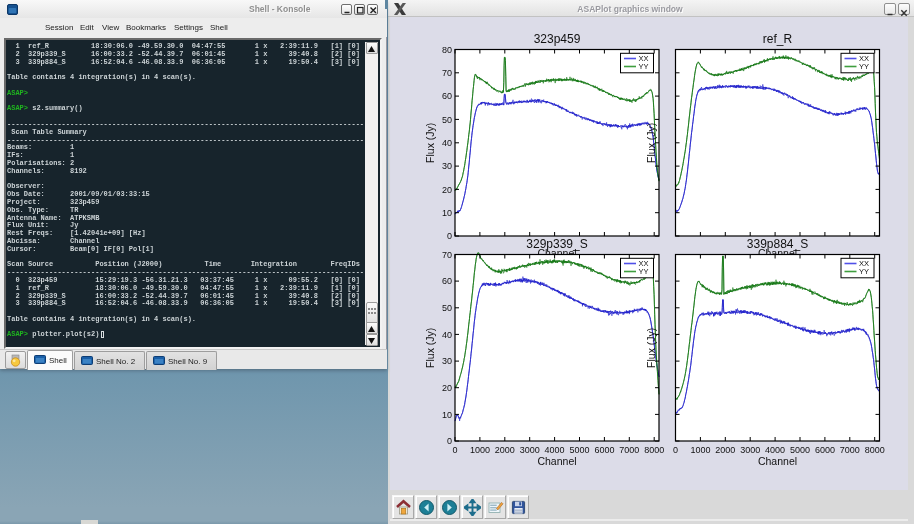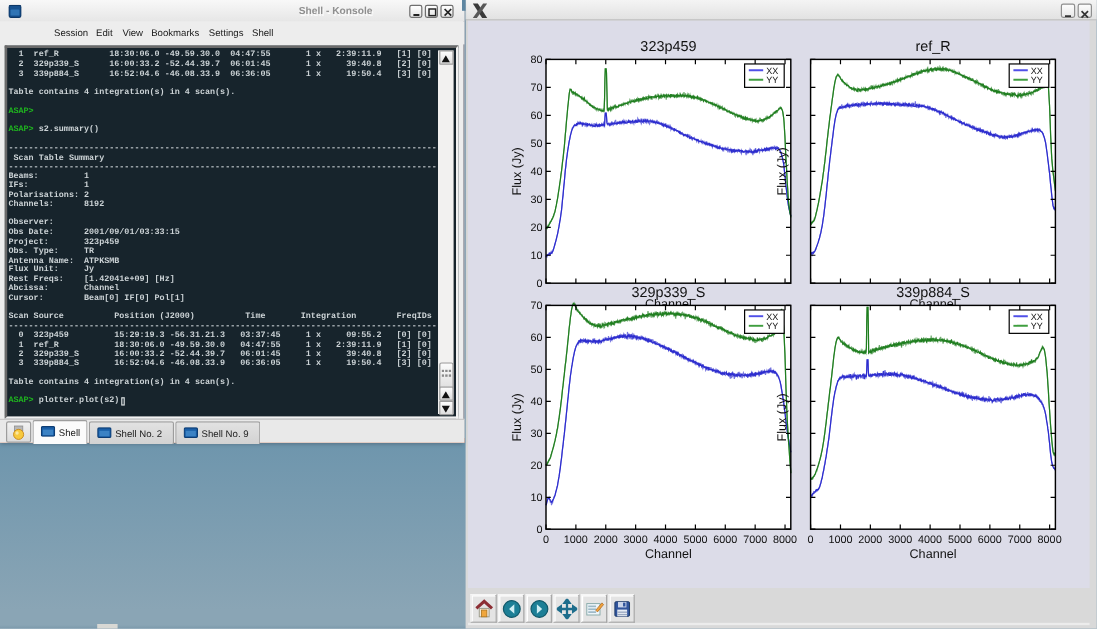--- a/index.html
+++ b/index.html
@@ -281,20 +281,21 @@
         <rect x="4.4" y="9" width="8.2" height="5.6" fill="#e8edf5"></rect>
         <rect x="4.4" y="10.6" width="8.2" height="1.1" fill="#9aa8c0"></rect>
         <rect x="4.4" y="12.6" width="8.2" height="1.1" fill="#9aa8c0"></rect>
       </svg>
     </div>
   <div class="tb">
     <svg class="xlogo2" width="14" height="14" viewBox="0 0 14 14" style="position:absolute;left:5px;top:1.5px">
         <path d="M1 1 L5.2 1 L13 13 L8.8 13 Z" fill="#3a3a3a"></path>
         <path d="M13 1 L9.6 1 L1 13 L4.4 13 Z" fill="#585858"></path>
       </svg>
+    <span class="ttl">ASAPlot graphics window</span>
     <span class="wbtn" style="right:18px"><svg width="10" height="10">
           <path d="M2.5 6.5h5" stroke="#333" stroke-width="1.5"></path>
         </svg></span>
     <span class="wbtn" style="right:4px"><svg width="10" height="10">
           <path d="M2.3 2.3l5.4 5.4M7.7 2.3L2.3 7.7" stroke="#333" stroke-width="1.4"></path>
         </svg></span>
   </div>
 </div>
 
 <div id="kw">

